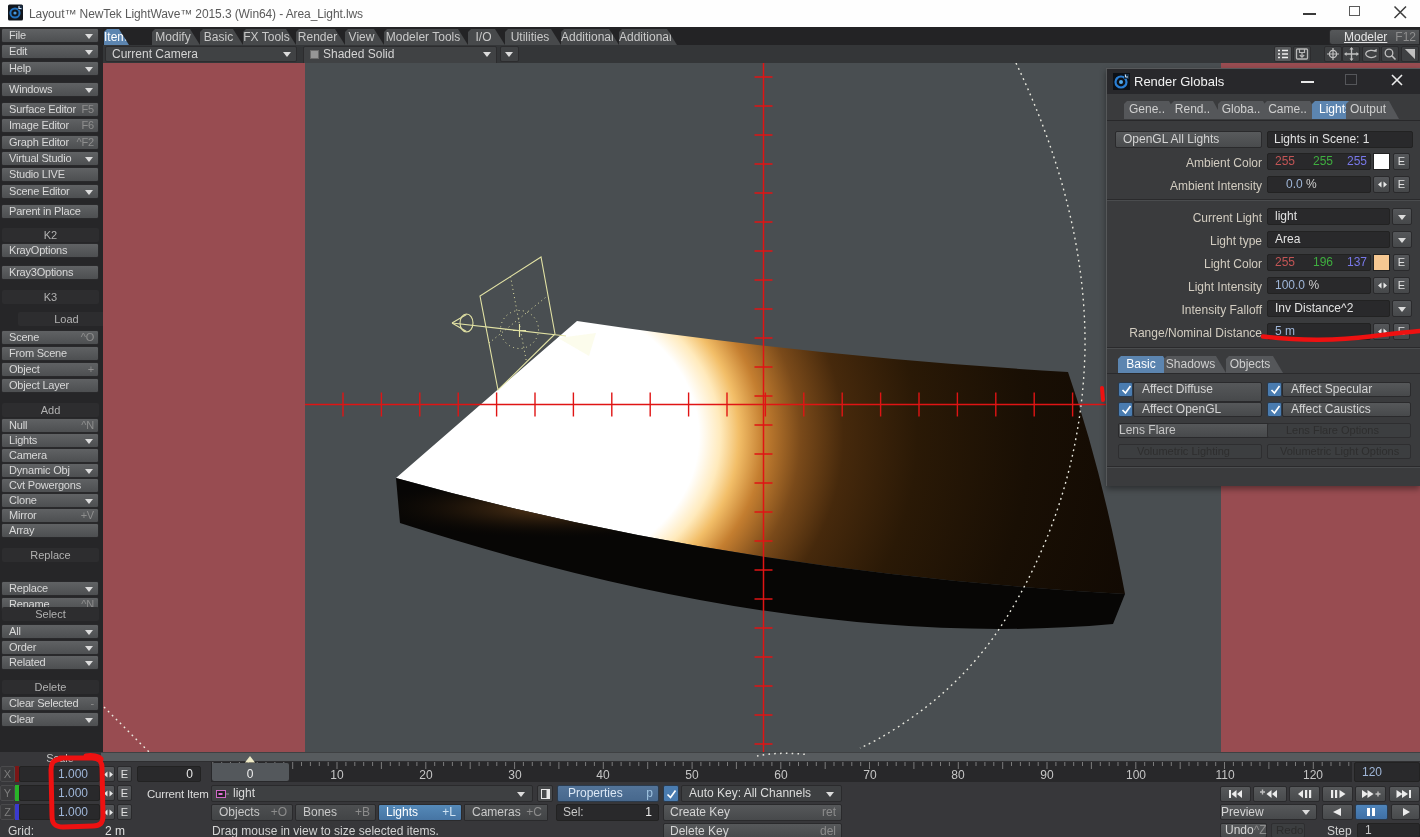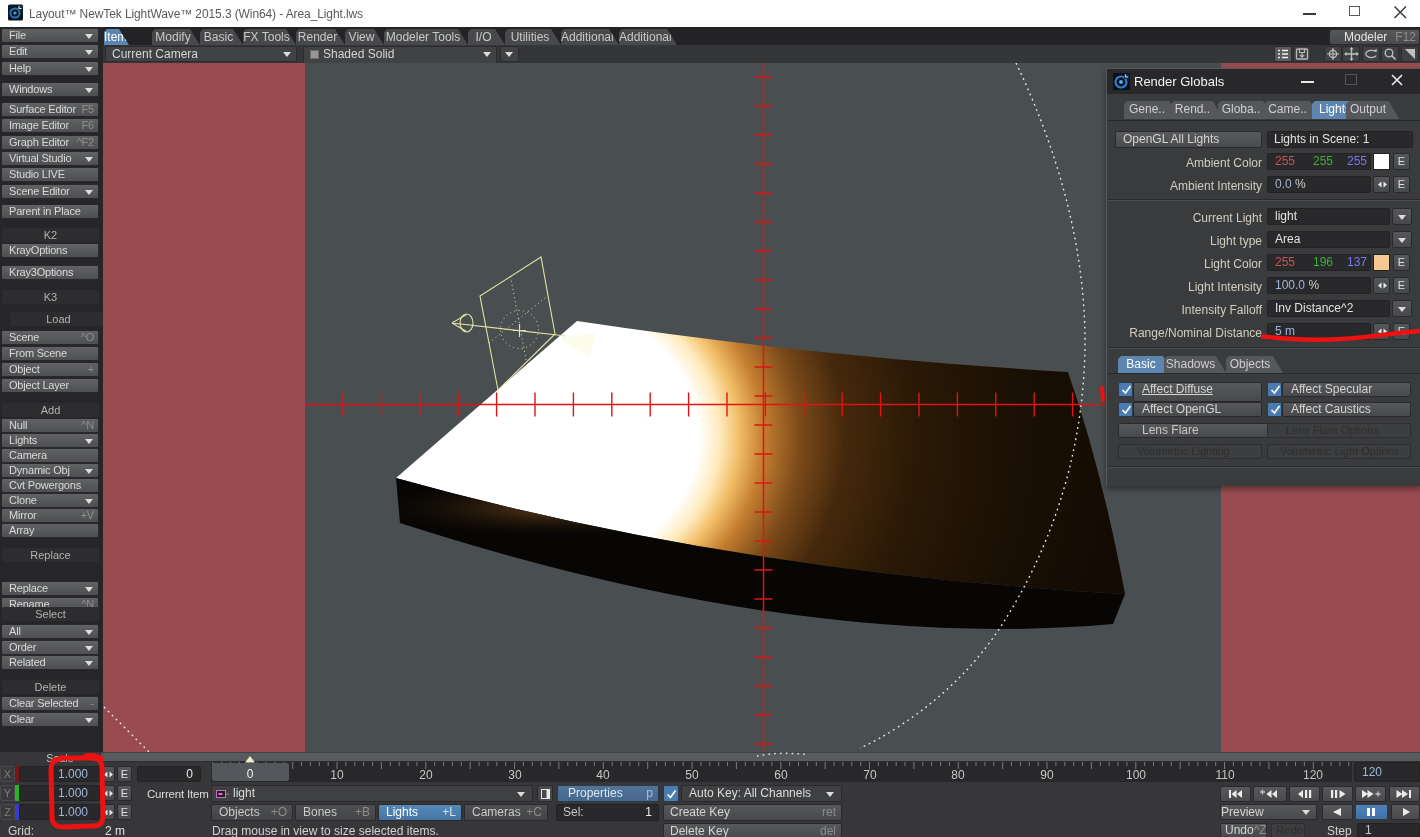--- a/index.html
+++ b/index.html
@@ -44,21 +44,21 @@
 <div class="tab" style="left:200px;top:29px;width:43px;height:16px;background:#47494b;color:#c9c9c9;line-height:16px;padding-right:6px;">Basic</div>
 <div class="tab" style="left:243px;top:29px;width:53px;height:16px;background:#47494b;color:#c9c9c9;line-height:16px;padding-right:6px;">FX Tools</div>
 <div class="tab" style="left:296px;top:29px;width:49px;height:16px;background:#47494b;color:#c9c9c9;line-height:16px;padding-right:6px;">Render</div>
 <div class="tab" style="left:345px;top:29px;width:39px;height:16px;background:#47494b;color:#c9c9c9;line-height:16px;padding-right:6px;">View</div>
 <div class="tab" style="left:384px;top:29px;width:84px;height:16px;background:#47494b;color:#c9c9c9;line-height:16px;padding-right:6px;">Modeler Tools</div>
 <div class="tab" style="left:468px;top:29px;width:37px;height:16px;background:#47494b;color:#c9c9c9;line-height:16px;padding-right:6px;">I/O</div>
 <div class="tab" style="left:505px;top:29px;width:56px;height:16px;background:#47494b;color:#c9c9c9;line-height:16px;padding-right:6px;">Utilities</div>
 <div class="tab" style="left:561px;top:29px;width:58px;height:16px;background:#47494b;color:#c9c9c9;line-height:16px;padding-right:6px;">Additional</div>
 <div class="tab" style="left:619px;top:29px;width:58px;height:16px;background:#47494b;color:#c9c9c9;line-height:16px;padding-right:6px;">Additional</div>
 <div class="pbtn" style="left:1329px;top:29px;width:91px;height:16px;border-radius:3px 0 0 3px;">
-<span style="margin-left:14px;color:#e4e4e4;">Modeler</span><span style="position:absolute;right:3px;color:#8e8e8e;">F12</span></div>
+<span style="margin-left:14px;color:#e4e4e4;text-decoration:underline;">Modeler</span><span style="position:absolute;right:3px;color:#8e8e8e;">F12</span></div>
 
 <div class="abs" style="left:0;top:45px;width:1420px;height:18px;background:#343638;"></div>
 <div class="abs" style="left:105px;top:46px;width:192px;height:16px;background:#404244;border:1px solid #2c2c2e;border-radius:2px;color:#d4d4d4;font-size:12px;line-height:14px;padding-left:6px;">Current Camera<span class="dd" style="top:5px;"></span></div>
 <div class="abs" style="left:303px;top:46px;width:194px;height:24px;background:#404244;border:1px solid #2c2c2e;border-radius:2px;color:#d4d4d4;font-size:12px;line-height:14px;">
  <span style="display:inline-block;width:9px;height:9px;background:#969696;border:1px solid #6a6a6a;margin:2px 4px 0 6px;vertical-align:-1px;"></span>Shaded Solid<span class="dd" style="top:5px;"></span></div>
 <div class="abs" style="left:500px;top:46px;width:19px;height:16px;background:#404244;border:1px solid #2c2c2e;border-radius:2px;">
     <span class="dd" style="left:4px;top:5px;"></span>
   </div>
 <div class="abs" style="left:1274px;top:46px;width:18px;height:16px;background:#595b5d;border:1px solid #2c2c2e;border-radius:2px;"><svg width="16" height="14" viewBox="0 0 16 14">
       <path d="M3 3.5h2M7 3.5h6M3 7h2M7 7h6M3 10.5h2M7 10.5h6" stroke="#f0f0f0" stroke-width="1.6"></path>
@@ -96,21 +96,21 @@
 <div class="btn" style="left:1px;top:118px;width:98px;height:15px;">Image Editor<span class="sc">F6</span></div>
 <div class="btn" style="left:1px;top:135px;width:98px;height:15px;">Graph Editor<span class="sc">^F2</span></div>
 <div class="btn" style="left:1px;top:151px;width:98px;height:15px;">Virtual Studio<span class="dd"></span></div>
 <div class="btn" style="left:1px;top:167px;width:98px;height:15px;">Studio LIVE</div>
 <div class="btn" style="left:1px;top:184px;width:98px;height:15px;">Scene Editor<span class="dd"></span></div>
 <div class="btn" style="left:1px;top:204px;width:98px;height:15px;">Parent in Place</div>
 <div class="hdr" style="left:2px;top:228px;width:97px;height:14px;">K2</div>
 <div class="btn" style="left:1px;top:243px;width:98px;height:15px;">KrayOptions</div>
 <div class="btn" style="left:1px;top:265px;width:98px;height:15px;">Kray3Options</div>
 <div class="hdr" style="left:2px;top:290px;width:97px;height:14px;">K3</div>
-<div class="hdr" style="left:10px;top:312px;width:97px;height:14px;">Load</div>
+<div class="hdr" style="left:18px;top:312px;width:97px;height:14px;">Load</div>
 <div class="btn" style="left:1px;top:330px;width:98px;height:15px;">Scene<span class="sc">^O</span></div>
 <div class="btn" style="left:1px;top:346px;width:98px;height:15px;">From Scene</div>
 <div class="btn" style="left:1px;top:362px;width:98px;height:15px;">Object<span class="sc">+</span></div>
 <div class="btn" style="left:1px;top:378px;width:98px;height:15px;">Object Layer</div>
 <div class="hdr" style="left:2px;top:403px;width:97px;height:14px;">Add</div>
 <div class="btn" style="left:1px;top:418px;width:98px;height:15px;">Null<span class="sc">^N</span></div>
 <div class="btn" style="left:1px;top:433px;width:98px;height:15px;">Lights<span class="dd"></span></div>
 <div class="btn" style="left:1px;top:448px;width:98px;height:15px;">Camera</div>
 <div class="btn" style="left:1px;top:463px;width:98px;height:15px;">Dynamic Obj<span class="dd"></span></div>
 <div class="btn" style="left:1px;top:478px;width:98px;height:15px;">Cvt Powergons</div>
@@ -349,21 +349,21 @@
 <div class="fld" style="left:160px;top:62px;width:146px;height:17px;line-height:15px;padding-left:6px;color:#e2e2e2;">Lights in Scene: 1</div>
 <div class="lbl" style="right:158px;top:87px;">Ambient Color</div>
 <div class="fld" style="left:160px;top:84px;width:104px;height:17px;line-height:15px;">
       <span style="position:absolute;left:7px;color:#c25555;">255</span>
       <span style="position:absolute;left:45px;color:#3fae3f;">255</span>
       <span style="position:absolute;left:79px;color:#7878e8;">255</span>
     </div>
 <div class="abs" style="left:266px;top:84px;width:17px;height:17px;background:#ffffff;border:1px solid #222;"></div>
 <div class="ebtn" style="left:286px;top:84px;width:17px;height:17px;line-height:15px;">E</div>
 <div class="lbl" style="right:158px;top:110px;">Ambient Intensity</div>
-<div class="fld" style="left:160px;top:107px;width:104px;height:17px;line-height:15px;padding-left:7px;"><span class="num">0.0</span> <span style="color:#cfcfcf;">%</span></div>
+<div class="fld" style="left:160px;top:107px;width:104px;height:17px;line-height:15px;padding-left:18px;"><span class="num">0.0</span> <span style="color:#cfcfcf;">%</span></div>
 <div class="ebtn" style="left:266px;top:107px;width:17px;height:17px;">
       <svg style="position:absolute;left:3px;top:4px" width="11" height="8">
         <path d="M4.5 0.5v6L1 3.5zM6.5 0.5v6L10 3.5z" fill="#e8e8e8"></path>
       </svg>
     </div>
 <div class="ebtn" style="left:286px;top:107px;width:17px;height:17px;line-height:15px;">E</div>
 <div class="abs" style="left:0;top:130px;width:313px;height:2px;background:#2a2a2c;border-bottom:1px solid #4a4c4e;"></div>
     <div class="lbl" style="right:158px;top:142px;">Current Light</div>
 <div class="fld" style="left:160px;top:139px;width:123px;height:17px;line-height:15px;padding-left:7px;color:#e2e2e2;">light</div>
 <div class="ebtn" style="left:285px;top:139px;width:20px;height:17px;">
@@ -406,40 +406,40 @@
 <div class="abs" style="left:0;top:278px;width:313px;height:2px;background:#2a2a2c;border-bottom:1px solid #4a4c4e;"></div>
     <div class="tab" style="left:11px;top:287px;width:55px;height:17px;line-height:16px;background:#5c85b0;color:#ffffff;padding-right:9px;">Basic</div>
 <div class="tab" style="left:57px;top:287px;width:62px;height:17px;line-height:16px;background:#55575a;color:#cfcfcf;padding-right:9px;">Shadows</div>
 <div class="tab" style="left:119px;top:287px;width:57px;height:17px;line-height:16px;background:#55575a;color:#cfcfcf;padding-right:9px;">Objects</div>
 <div class="abs" style="left:0;top:304px;width:313px;height:1px;background:#2a2a2c;"></div>
     <div class="abs" style="left:11px;top:313px;width:15px;height:15px;background:#4a7cb0;border:1px solid #2a3a4c;border-radius:2px;">
       <svg style="position:absolute;left:2px;top:2px" width="11" height="10">
         <path d="M1.5 5l3 3 5-7" stroke="#fff" stroke-width="1.7" fill="none"></path>
       </svg>
     </div>
-<div class="pbtn" style="left:26px;top:313px;width:129px;height:20px;line-height:13px;padding-left:8px;text-decoration:underline;">Affect Diffuse</div>
+<div class="pbtn" style="left:26px;top:313px;width:129px;height:20px;line-height:13px;padding-left:8px;">Affect Diffuse</div>
 <div class="abs" style="left:160px;top:313px;width:15px;height:15px;background:#4a7cb0;border:1px solid #2a3a4c;border-radius:2px;">
       <svg style="position:absolute;left:2px;top:2px" width="11" height="10">
         <path d="M1.5 5l3 3 5-7" stroke="#fff" stroke-width="1.7" fill="none"></path>
       </svg>
     </div>
 <div class="pbtn" style="left:175px;top:313px;width:129px;height:15px;line-height:13px;padding-left:8px;">Affect Specular</div>
 <div class="abs" style="left:11px;top:333px;width:15px;height:15px;background:#4a7cb0;border:1px solid #2a3a4c;border-radius:2px;">
       <svg style="position:absolute;left:2px;top:2px" width="11" height="10">
         <path d="M1.5 5l3 3 5-7" stroke="#fff" stroke-width="1.7" fill="none"></path>
       </svg>
     </div>
 <div class="pbtn" style="left:26px;top:333px;width:129px;height:15px;line-height:13px;padding-left:8px;">Affect OpenGL</div>
 <div class="abs" style="left:160px;top:333px;width:15px;height:15px;background:#4a7cb0;border:1px solid #2a3a4c;border-radius:2px;">
       <svg style="position:absolute;left:2px;top:2px" width="11" height="10">
         <path d="M1.5 5l3 3 5-7" stroke="#fff" stroke-width="1.7" fill="none"></path>
       </svg>
     </div>
 <div class="pbtn" style="left:175px;top:333px;width:129px;height:15px;line-height:13px;padding-left:8px;">Affect Caustics</div>
-<div class="pbtn" style="left:11px;top:354px;width:156px;height:15px;line-height:13px;padding-left:23px;color:#c6c6c6;">Lens Flare</div>
+<div class="pbtn" style="left:11px;top:354px;width:156px;height:15px;line-height:13px;color:#c6c6c6;">Lens Flare</div>
 <div class="abs" style="left:160px;top:354px;width:144px;height:15px;background:#3c3e40;border:1px solid #2e2e30;border-radius:2px;color:#2e2e2e;font-size:11px;line-height:13px;padding-left:18px;white-space:nowrap;overflow:hidden;">Lens Flare Options</div>
 <div class="abs" style="left:11px;top:375px;width:144px;height:15px;background:#3c3e40;border:1px solid #2e2e30;border-radius:2px;color:#2e2e2e;font-size:11px;line-height:13px;padding-left:18px;white-space:nowrap;overflow:hidden;">Volumetric Lighting</div>
 <div class="abs" style="left:160px;top:375px;width:144px;height:15px;background:#3c3e40;border:1px solid #2e2e30;border-radius:2px;color:#2e2e2e;font-size:11px;line-height:13px;padding-left:12px;white-space:nowrap;overflow:hidden;">Volumetric Light Options</div>
 <div class="abs" style="left:0;top:397px;width:313px;height:2px;background:#2a2a2c;border-bottom:1px solid #4a4c4e;"></div>
   </div>
 
 <svg class="abs" style="left:0;top:0;pointer-events:none;" width="1420" height="837" viewBox="0 0 1420 837">
  <path d="M757,756 C772,753 790,752.5 806,754.5" fill="none" stroke="#e6e6e0" stroke-width="1.5" stroke-dasharray="1.6,4.2"></path>
  <g fill="none" stroke="#ee1111" stroke-linecap="round">
   <path d="M60,759 C53,760 51,763 51,770 L52,816 C52,824 55,827 63,827 L93,826 C100,826 103,823 103,816 L102,768 C102,761 99,758 92,758 L60,758 M86,756 C92,755 99,756 101,759" stroke-width="5"></path>

